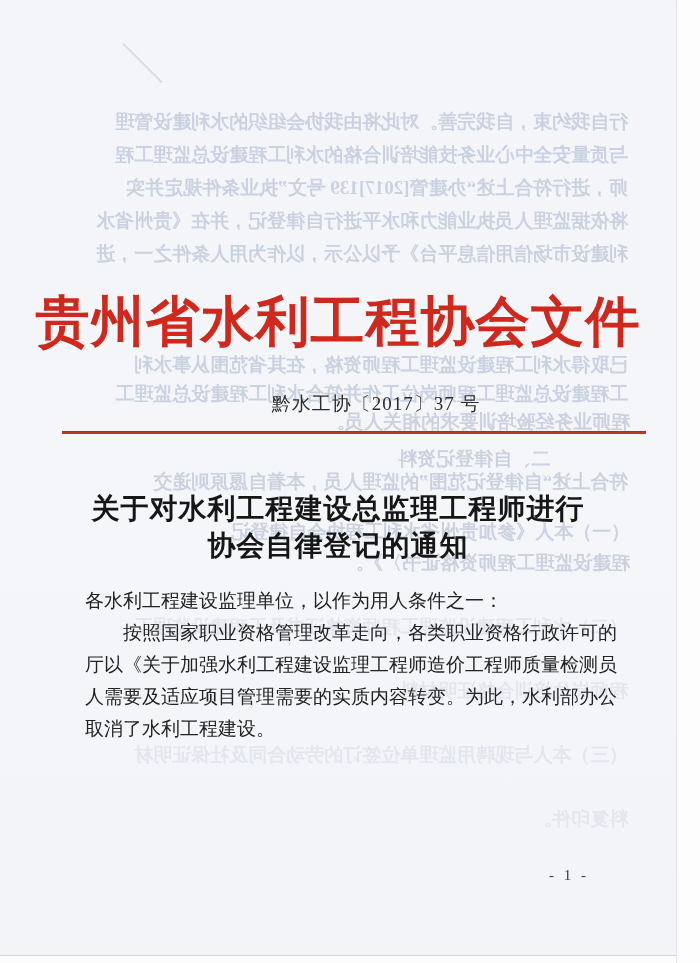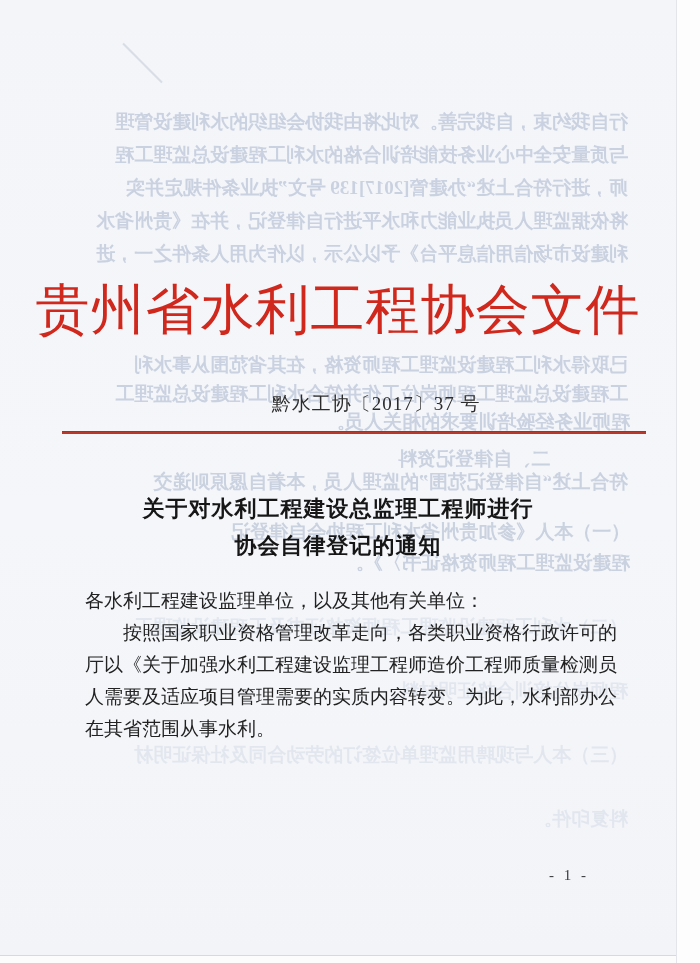--- a/index.html
+++ b/index.html
@@ -29,35 +29,35 @@
     position:absolute;left:70px;width:558px;height:24px;
     transform:scaleX(-1);
     font-size:19px;line-height:24px;font-weight:600;
     color:#a9b5cc;opacity:.55;white-space:nowrap;overflow:hidden;
     filter:blur(.4px);
   }
   .bleed.faint{opacity:.22;}
   
   .front{position:absolute;left:0;top:0;width:676px;height:956px;z-index:2;}
   .red-head{
-    position:absolute;left:0;top:272px;width:676px;
-    text-align:center;font-size:54px;line-height:76px;font-weight:normal;
+    position:absolute;left:0;top:284px;width:676px;
+    text-align:center;font-size:54px;line-height:76px;font-weight:bold;
     color:#d0281c;letter-spacing:1px;white-space:nowrap;
   }
   .doc-no{
     position:absolute;left:0;top:391px;width:676px;
     text-align:center;font-size:19px;color:#2b2b2b;letter-spacing:1px;padding-left:38px;
   }
   .red-rule{
     position:absolute;left:62px;top:431px;width:584px;height:3px;
     background:linear-gradient(180deg,#93302a 0%,#c23a2b 60%,#b23428 100%);
   }
   .doc-title{
     position:absolute;left:0;top:490px;width:676px;
-    text-align:center;font-size:22px;line-height:37px;font-weight:bold;
+    text-align:center;font-size:28px;line-height:37px;font-weight:bold;
     color:#161616;letter-spacing:1px;
   }
   .body-block{
     position:absolute;left:85px;top:585px;width:545px;
     font-size:19px;color:#222;
   }
   .bline{height:32px;line-height:32px;white-space:nowrap;}
   .bline.indent{text-indent:38px;}
   .page-no{
     position:absolute;left:549px;top:867px;
@@ -99,25 +99,25 @@
     <div class="doc-no">黔水工协〔2017〕37 号</div>
 
     <div class="red-rule"></div>
 
     <div class="doc-title">
       <div>关于对水利工程建设总监理工程师进行</div>
       <div>协会自律登记的通知</div>
     </div>
 
     <div class="body-block">
-      <div class="bline">各水利工程建设监理单位，以及其他有关单位：</div>
+      <div class="bline">各水利工程建设监理单位，以作为用人条件之一：</div>
       <div class="bline indent">按照国家职业资格管理改革走向，各类职业资格行政许可的</div>
       <div class="bline">厅以《关于加强水利工程建设监理工程师造价工程师质量检测员</div>
       <div class="bline">人需要及适应项目管理需要的实质内容转变。为此，水利部办公</div>
-      <div class="bline">在其省范围从事水利。</div>
+      <div class="bline">取消了水利工程建设。</div>
     </div>
 
     <div class="page-no">- 1 -</div>
   </div>
 
 </div>
 
 <div class="edge-right"></div>
 <div class="edge-bottom"></div>
 

